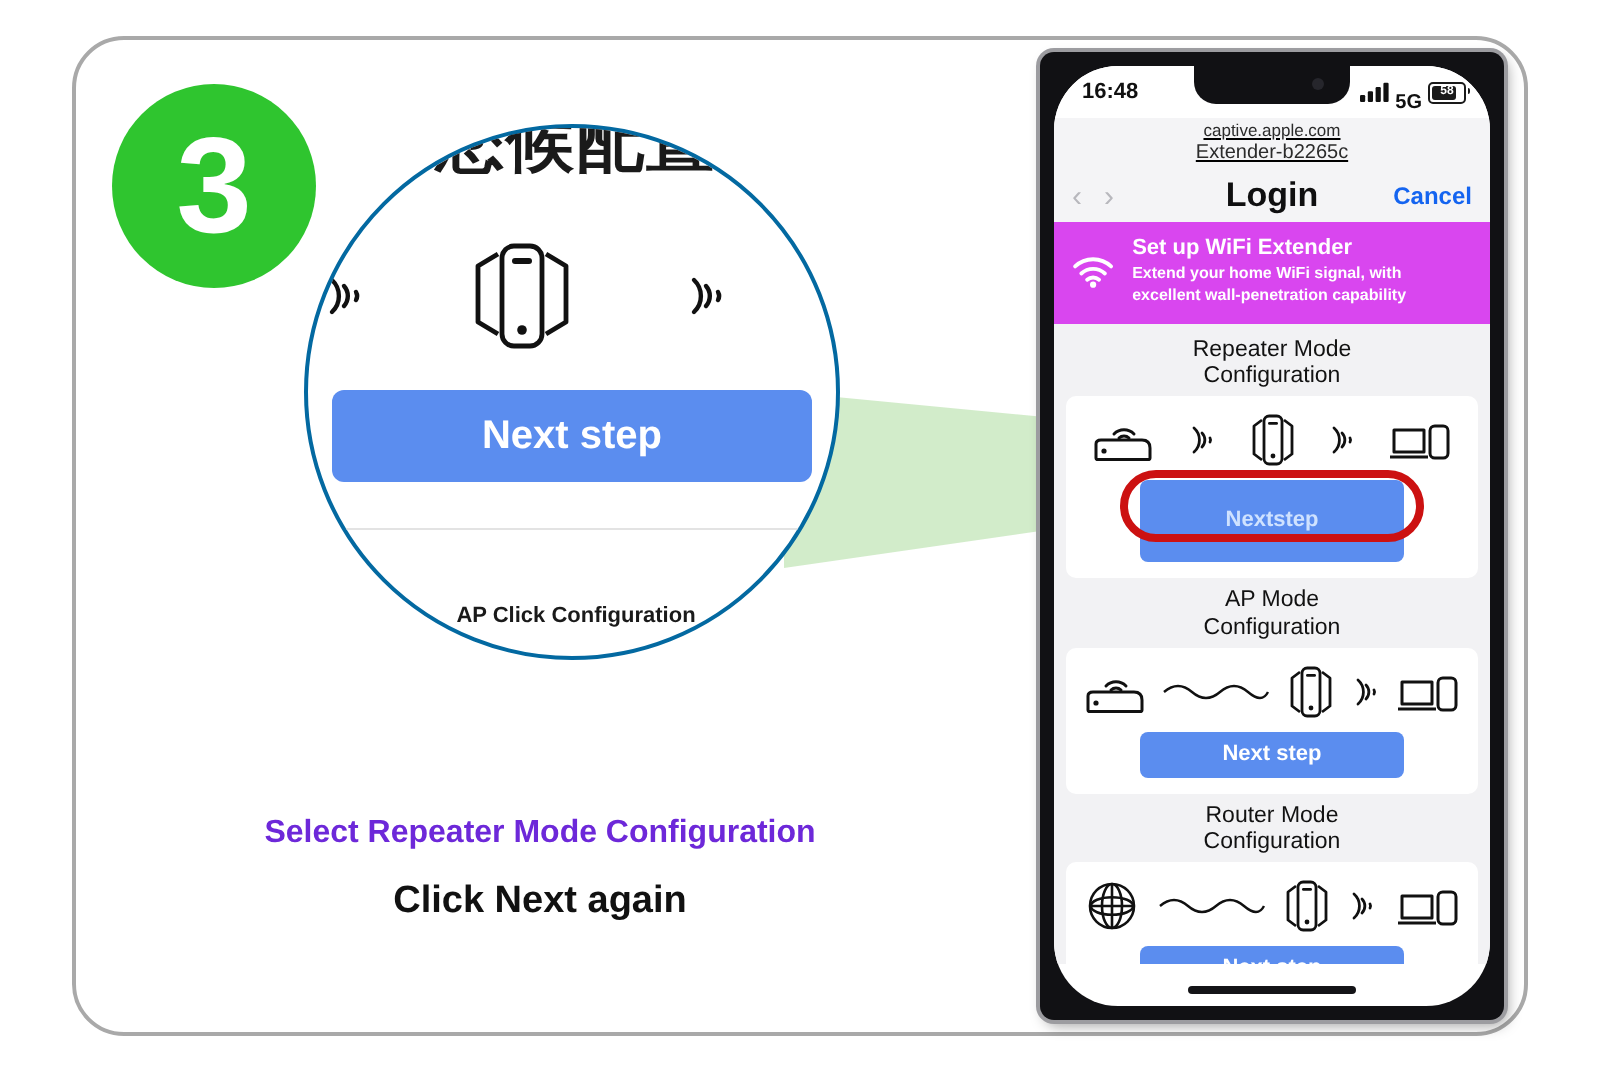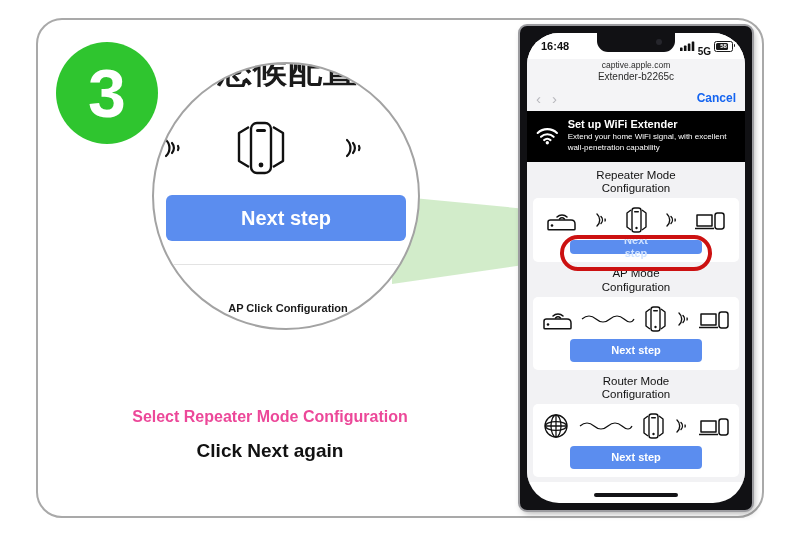--- a/index.html
+++ b/index.html
@@ -67,21 +67,21 @@
   }
 
   
   .magnifier {
     position: absolute;
     left: 152px;
     top: 62px;
     width: 268px;
     height: 268px;
     border-radius: 50%;
-    border: 2px solid #a3a3a3;
+    border: 2px solid #0369a1;
     background: #ffffff;
     overflow: hidden;
     z-index: 5;
     box-sizing: border-box;
   }
   .mag-inner {
     position: absolute;
     left: 0; top: 0;
     width: 268px;
     height: 268px;
@@ -148,21 +148,21 @@
 
   
   .caption-1 {
     position: absolute;
     left: 60px;
     top: 408px;
     width: 420px;
     text-align: center;
     font-size: 16px;
     font-weight: bold;
-    color: #ec4899;
+    color: #6d28d9;
   }
   .caption-2 {
     position: absolute;
     left: 60px;
     top: 440px;
     width: 420px;
     text-align: center;
     font-size: 19px;
     font-weight: bold;
     color: #111111;
@@ -267,20 +267,21 @@
     font-weight: bold;
     line-height: 1;
   }
 
   
   .urlbar {
     background: #f4f4f6;
     padding: 1px 0 2px;
     text-align: center;
     line-height: 1.25;
+    text-decoration: underline;
   }
   .url-host { font-size: 8.5px; color: #2b2b2b; }
   .url-ssid { font-size: 10px; color: #2b2b2b; }
   .navbar {
     background: #f4f4f6;
     height: 26px;
     display: flex;
     align-items: center;
     padding: 0 9px;
     box-sizing: border-box;
@@ -299,29 +300,29 @@
   .nav-cancel {
     margin-left: auto;
     color: #1464f0;
     font-size: 12px;
     font-weight: bold;
     z-index: 2;
   }
 
   
   .banner {
-    background: #000000;
+    background: #d946ef;
     display: flex;
     align-items: center;
     gap: 9px;
     padding: 7px 9px 9px;
   }
   .banner-text { color: #ffffff; }
   .banner-title { font-size: 11px; font-weight: bold; margin-bottom: 2px; }
-  .banner-sub { font-size: 8px; font-weight: normal; line-height: 1.3; }
+  .banner-sub { font-size: 8px; font-weight: bold; line-height: 1.3; }
 
   
   .content {
     background: #f2f2f4;
     padding: 4px 6px 0;
     height: 320px;
     box-sizing: border-box;
     position: relative;
     overflow: hidden;
   }
@@ -355,25 +356,25 @@
     color: #ffffff;
     font-size: 11px;
     font-weight: bold;
     border: none;
     border-radius: 4px;
     line-height: 23px;
     text-align: center;
   }
   .next-btn.highlighted {
     position: relative;
-    height: 14px;
+    height: 41px;
     line-height: 13px;
     padding-top: 0;
     display: flex;
-    flex-direction: column;
+    flex-direction: row;
     align-items: center;
     justify-content: center;
     color: #cfe2ff;
   }
   .hl-ring {
     position: absolute;
     left: 50%;
     transform: translateX(-50%);
     top: -5px;
     width: 152px;
@@ -496,20 +497,21 @@
       <div class="urlbar">
         <div class="url-host">captive.apple.com</div>
         <div class="url-ssid">Extender-b2265c</div>
       </div>
 
       <div class="navbar">
         <div class="nav-arrows">
           <span>‹</span>
           <span>›</span>
         </div>
+        <div class="nav-title">Login</div>
         <div class="nav-cancel">Cancel</div>
       </div>
 
       <div class="banner">
         <svg width="34" height="26" viewBox="0 0 34 26">
           <g fill="none" stroke="#ffffff" stroke-width="3.1" stroke-linecap="round">
             <path d="M2.5 8.5 A 21 21 0 0 1 31.5 8.5"></path>
             <path d="M7.5 14.2 A 14 14 0 0 1 26.5 14.2"></path>
             <path d="M12.2 19.2 A 7.3 7.3 0 0 1 21.8 19.2"></path>
           </g>

